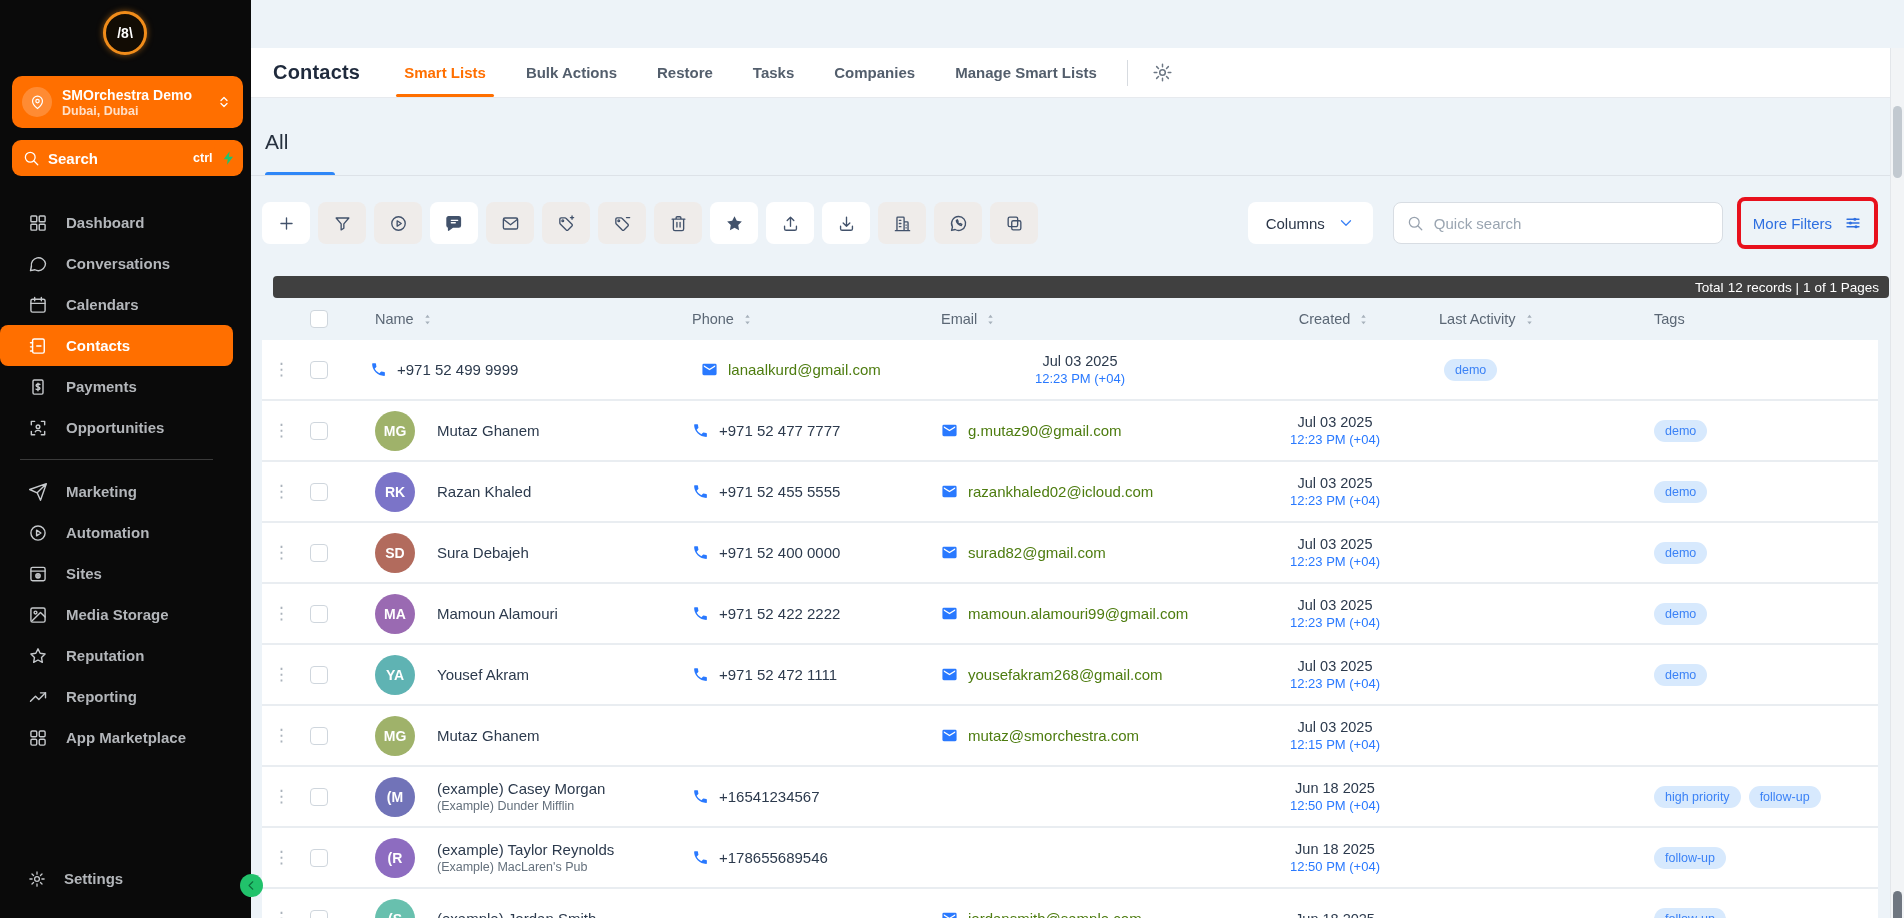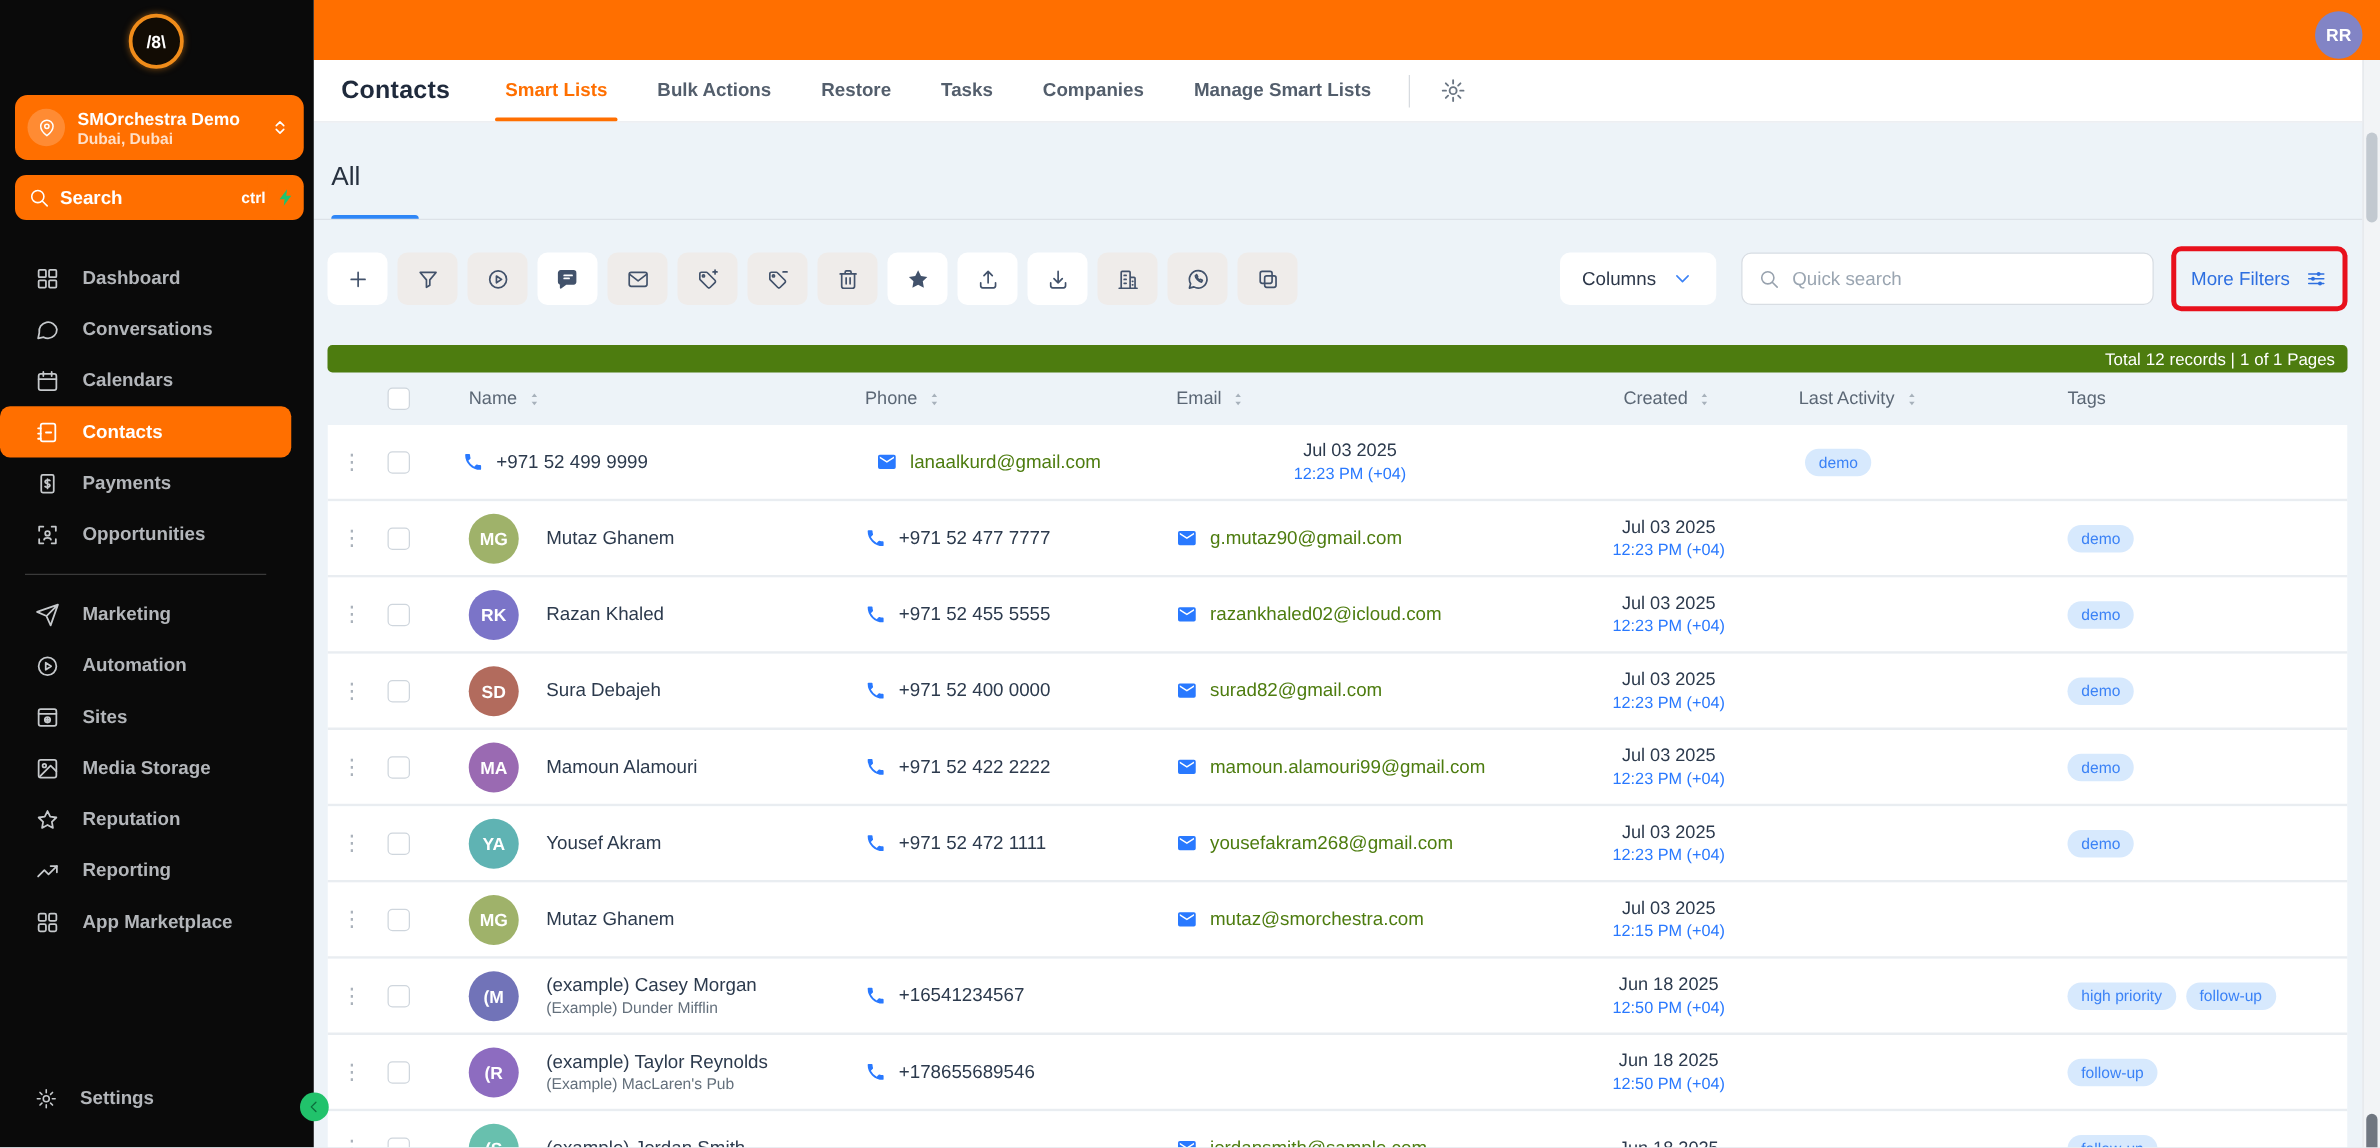--- a/index.html
+++ b/index.html
@@ -74,21 +74,21 @@
   .quick-search { margin-left:20px; width:330px; height:42px; background:#fff; border:1px solid #d8dde3;
           border-radius:8px; display:flex; align-items:center; padding:0 12px; gap:10px; color:#98a2ae; }
   .qs-input { border:none; outline:none; font-size:15px; color:#5b6775; width:100%; background:transparent;
           font-family:"Liberation Sans",sans-serif; }
   .qs-input::placeholder { color:#9aa5b1; }
   .more-filters-box { margin-left:14px; height:52px; border:4px solid #e8101c; border-radius:8px;
           display:flex; align-items:center; padding:0 12px; }
   .more-filters-btn { display:flex; align-items:center; gap:12px; color:#2e6fe0; font-size:15px;
           font-weight:500; cursor:pointer; white-space:nowrap; }
 
-  .records-bar { position:absolute; left:11px; top:178px; width:1616px; height:22px; background:#4d7c0f;
+  .records-bar { position:absolute; left:22px; top:178px; width:1616px; height:22px; background:#404040;
           border-radius:4px; color:#fff; font-size:13.5px; display:flex; align-items:center;
           justify-content:flex-end; padding-right:10px; gap:4px; }
   .records-bar b { font-weight:normal; }
 
   .grid-cols { display:grid; grid-template-columns:40px 46px 322px 240px 340px 170px 210px 1fr; align-items:center; }
   .thead { position:absolute; left:11px; top:200px; width:1616px; height:42px; color:#5b6775;
           font-size:14.5px; font-weight:500; }
   .th { display:flex; align-items:center; gap:6px; }
   .th.center { justify-content:center; }
   .sort-ico { color:#a7b1bb; display:flex; }
@@ -119,23 +119,20 @@
   .sb-thumb.top { top:58px; height:72px; }
   .sb-thumb.bottom { top:843px; height:70px; background:#6f7680; }
 
   .ico svg { display:block; }
 </style>
 </head>
 <body>
 
 <div class="screen">
 
-  <div class="topbar">
-    <div class="user-avatar">RR</div>
-  </div>
 
   <div class="sidebar">
     <div class="logo">/8\</div>
 
     <div class="account-box">
       <span class="account-pin ico">
           <svg width="17" height="17" viewBox="0 0 24 24" fill="none" stroke="currentColor" stroke-width="1.7" stroke-linecap="round" stroke-linejoin="round">
             <path d="M19 10c0 5.5-7 10.5-7 10.5S5 15.5 5 10a7 7 0 0 1 14 0z"></path>
             <circle cx="12" cy="10" r="2.4"></circle>
           </svg>

